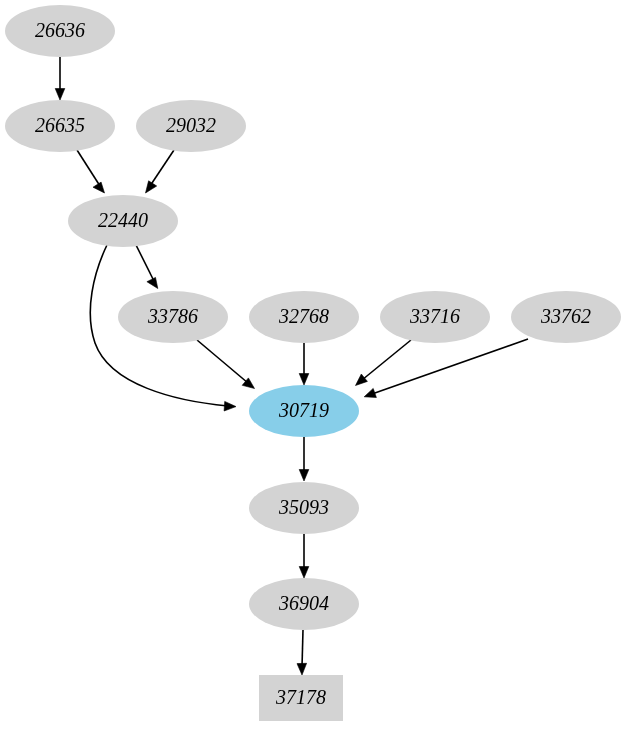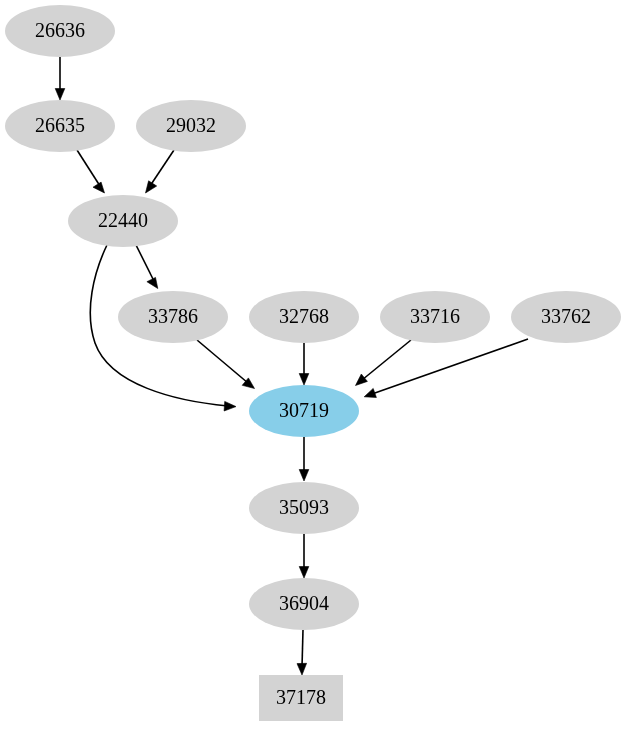--- a/index.html
+++ b/index.html
@@ -44,21 +44,21 @@
   }
   .edge-head {
     fill: #000000;
     stroke: #000000;
     stroke-width: 0.6;
   }
 </style>
 </head>
 <body>
 
-<div id="graph-root" style="background: rgb(255, 255, 255);">
+<div id="graph-root" style="background: rgb(255, 255, 255); font-style: italic;">
   <svg id="graph-canvas" viewBox="0 0 625 731" xmlns="http://www.w3.org/2000/svg">
     <rect id="bg-rect" x="0" y="0" width="625" height="731" fill="#ffffff"></rect>
     <g id="edges-layer">
         <g>
           <path class="edge-path" d="M 60,57 L 60,92" stroke="#000000"></path>
           <path class="edge-head" d="M 60,100 L 55.2,88.5 L 64.8,88.5 Z" fill="#000000" stroke="#000000"></path>
         </g>
         <g>
           <path class="edge-path" d="M 77,150 L 100,186" stroke="#000000"></path>
           <path class="edge-head" d="M 104.5,193 L 93.0,187.2 L 101.1,182.1 Z" fill="#000000" stroke="#000000"></path>

